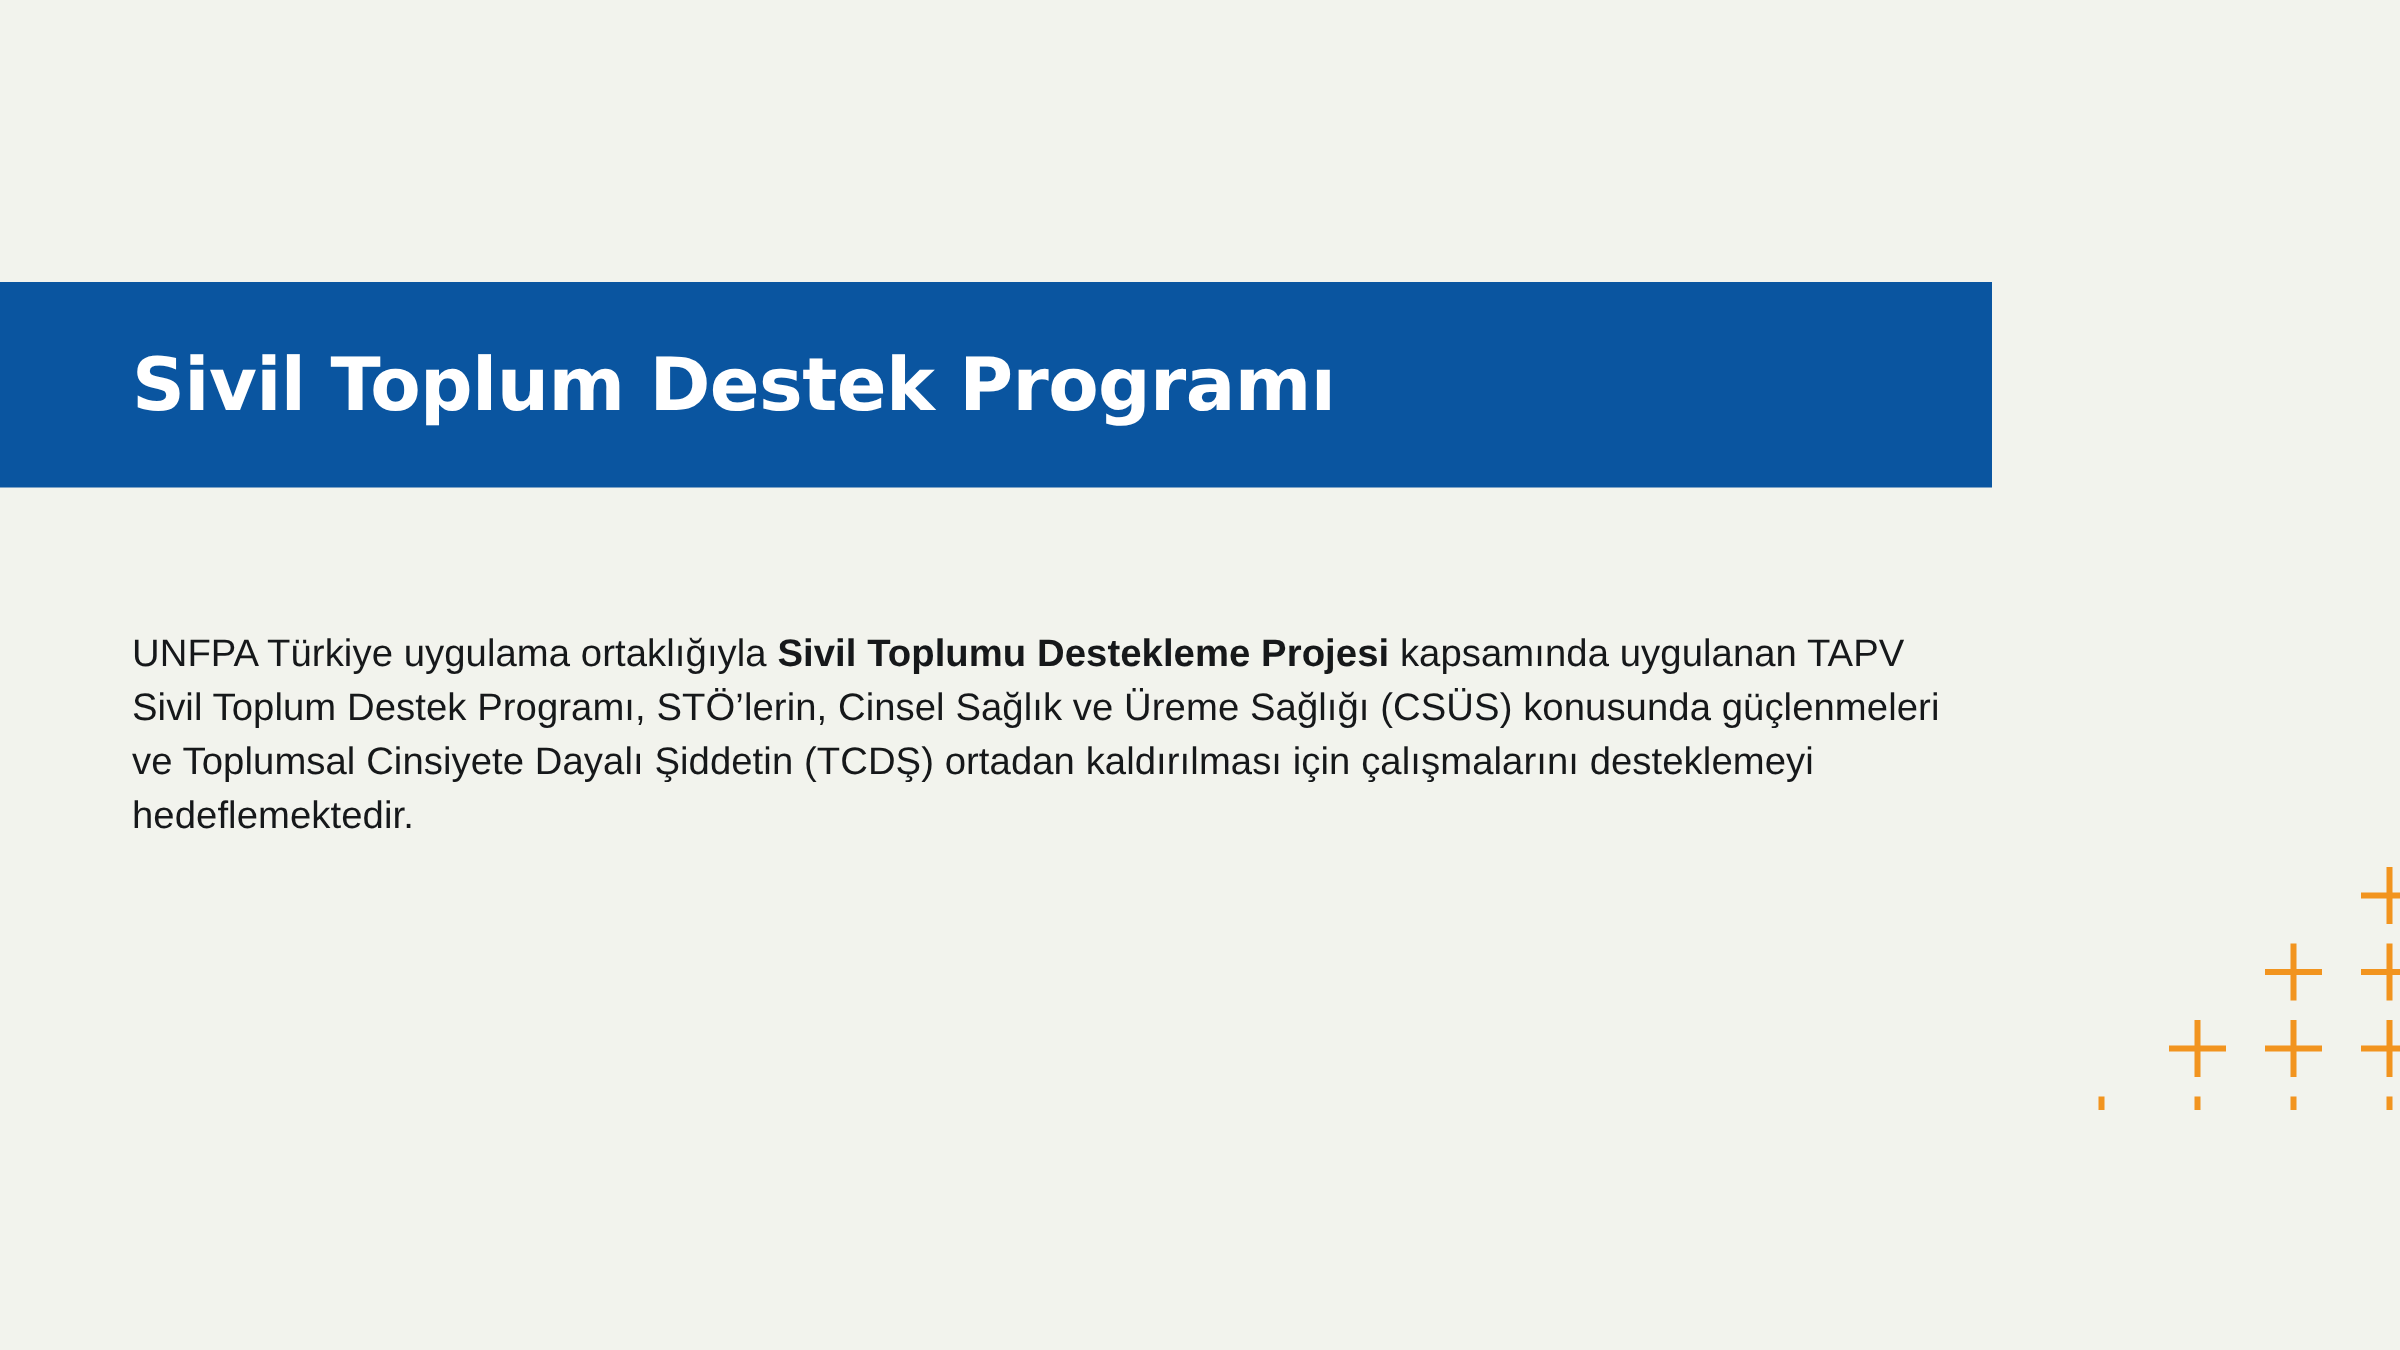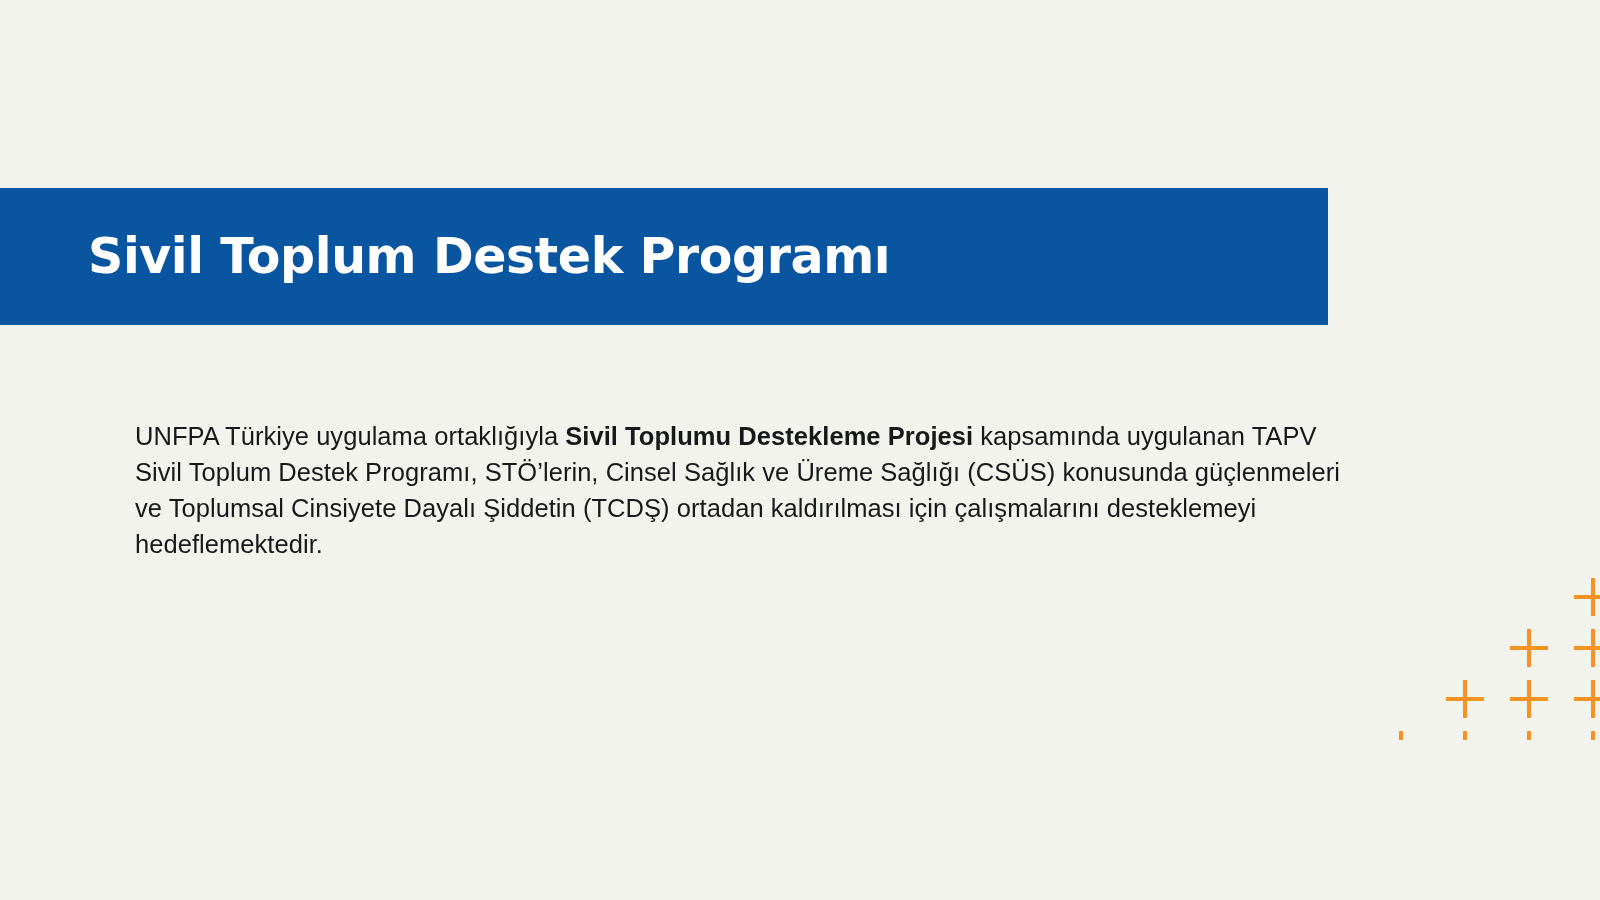--- a/index.html
+++ b/index.html
@@ -84,21 +84,20 @@
   .body-copy {
     position: absolute;
     left: 88px;
     top: 392px;
     width: 1215px;
     color: #16181a;
     font-family: "Liberation Sans", sans-serif;
     font-size: 25.5px;
     line-height: 36px;
     letter-spacing: 0.05px;
-    margin-left: 47px;
   }
   .body-copy b {
     font-weight: 700;
   }
 
   
   .footer {
     position: absolute;
     left: 0;
     top: 766px;

